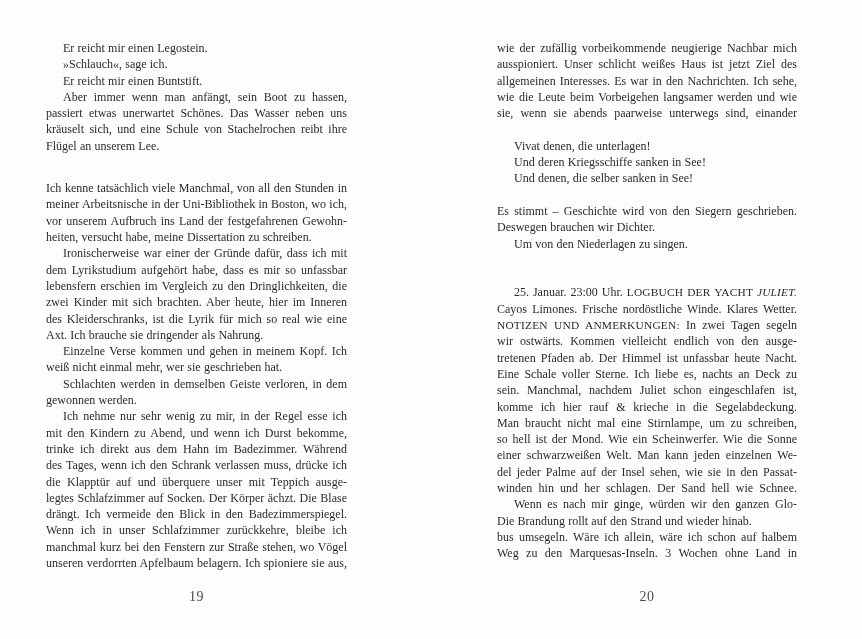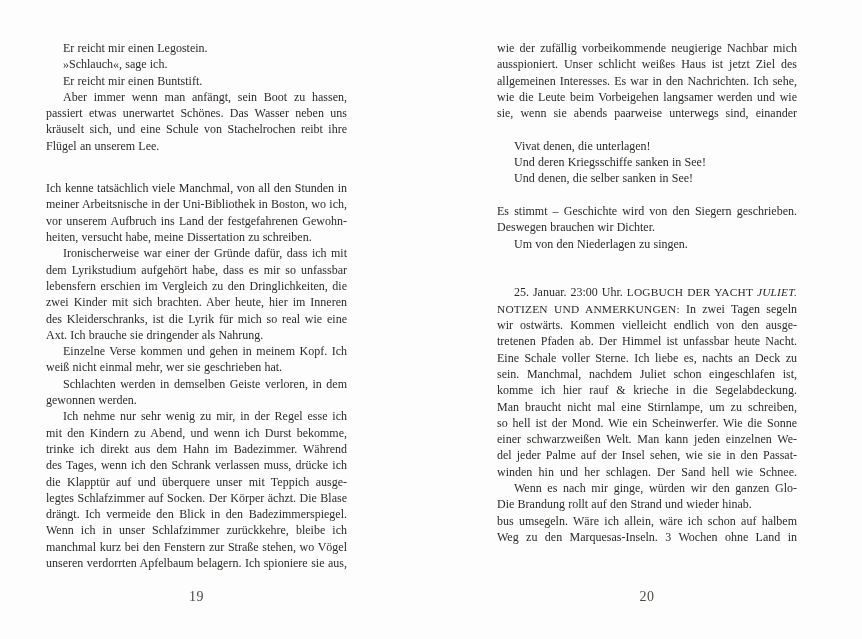--- a/index.html
+++ b/index.html
@@ -102,20 +102,21 @@
           <div class="line in it end"><span>Und deren Kriegsschiffe sanken in See!</span></div>
           <div class="line in it end"><span>Und denen, die selber sanken in See!</span></div>
         </div>
         <div class="block" style="margin-top: 16.3px;">
           <div class="line"><span>Es stimmt – Geschichte wird von den Siegern geschrieben.</span></div>
           <div class="line end"><span>Deswegen brauchen wir Dichter.</span></div>
           <div class="line in end"><span>Um von den Niederlagen zu singen.</span></div>
         </div>
         <div class="block" style="margin-top: 32.6px;">
           <div class="line in"><span>25. Januar. 23:00 Uhr. </span><span class="caps">LOGBUCH DER YACHT </span><span class="caps it">JULIET.</span></div>
+          <div class="line"><span>Cayos Limones. Frische nordöstliche Winde. Klares Wetter.</span></div>
           <div class="line"><span class="caps">NOTIZEN UND ANMERKUNGEN:</span><span> In zwei Tagen segeln</span></div>
           <div class="line"><span>wir ostwärts. Kommen vielleicht endlich von den ausge-</span></div>
           <div class="line"><span>tretenen Pfaden ab. Der Himmel ist unfassbar heute Nacht.</span></div>
           <div class="line"><span>Eine Schale voller Sterne. Ich liebe es, nachts an Deck zu</span></div>
           <div class="line"><span>sein. Manchmal, nachdem Juliet schon eingeschlafen ist,</span></div>
           <div class="line"><span>komme ich hier rauf &amp; krieche in die Segelabdeckung.</span></div>
           <div class="line"><span>Man braucht nicht mal eine Stirnlampe, um zu schreiben,</span></div>
           <div class="line"><span>so hell ist der Mond. Wie ein Scheinwerfer. Wie die Sonne</span></div>
           <div class="line"><span>einer schwarzweißen Welt. Man kann jeden einzelnen We-</span></div>
           <div class="line"><span>del jeder Palme auf der Insel sehen, wie sie in den Passat-</span></div>

